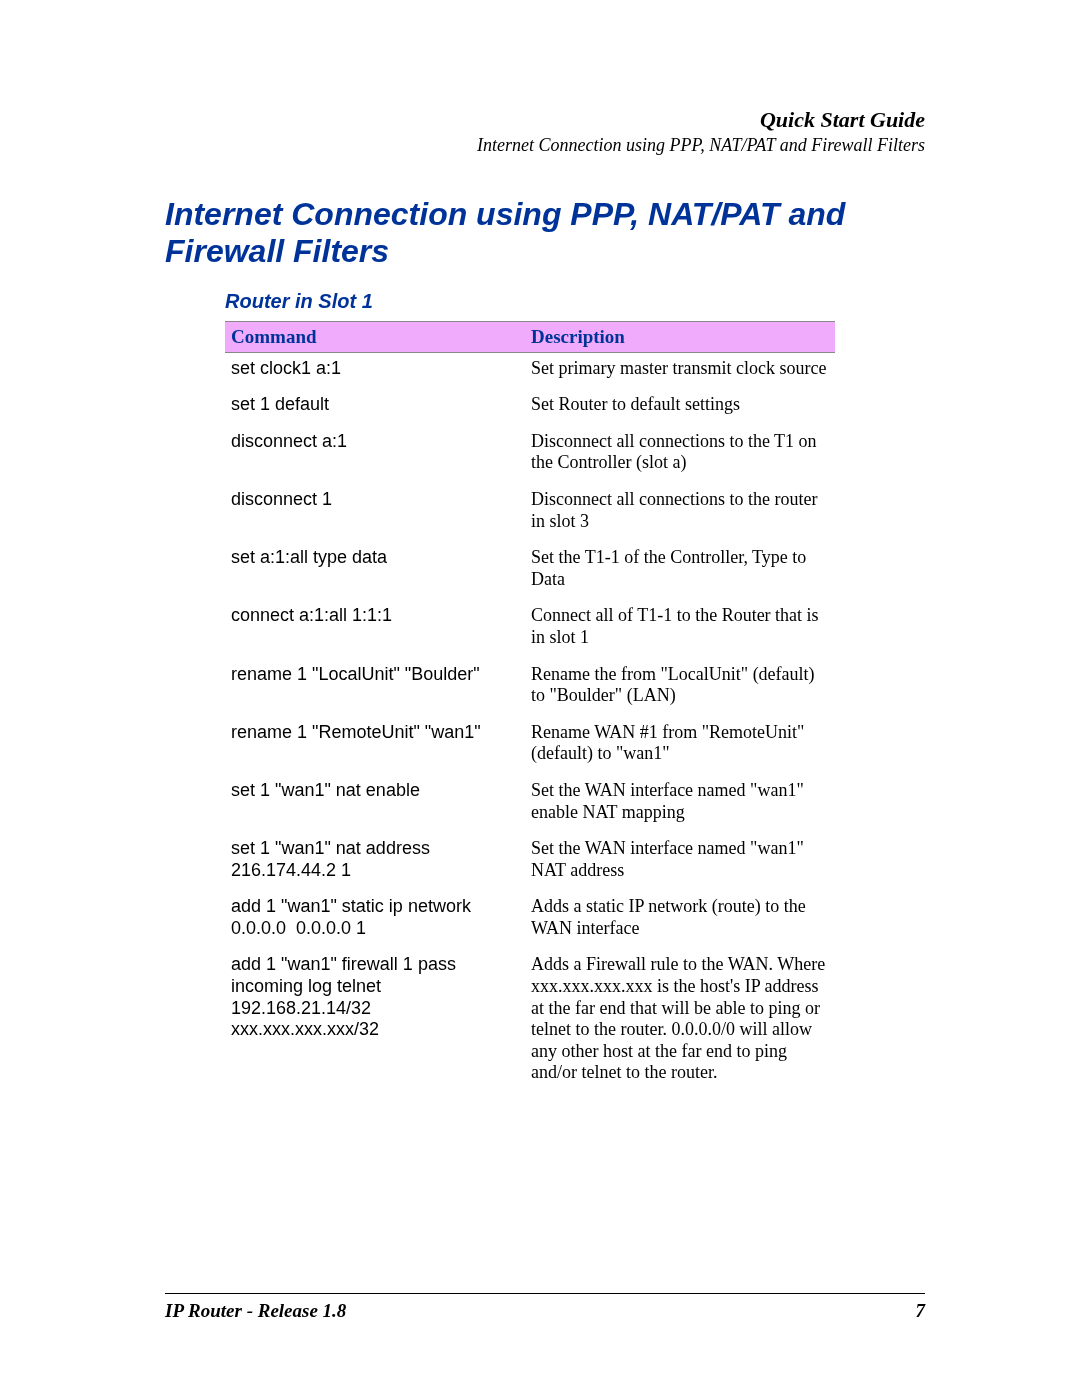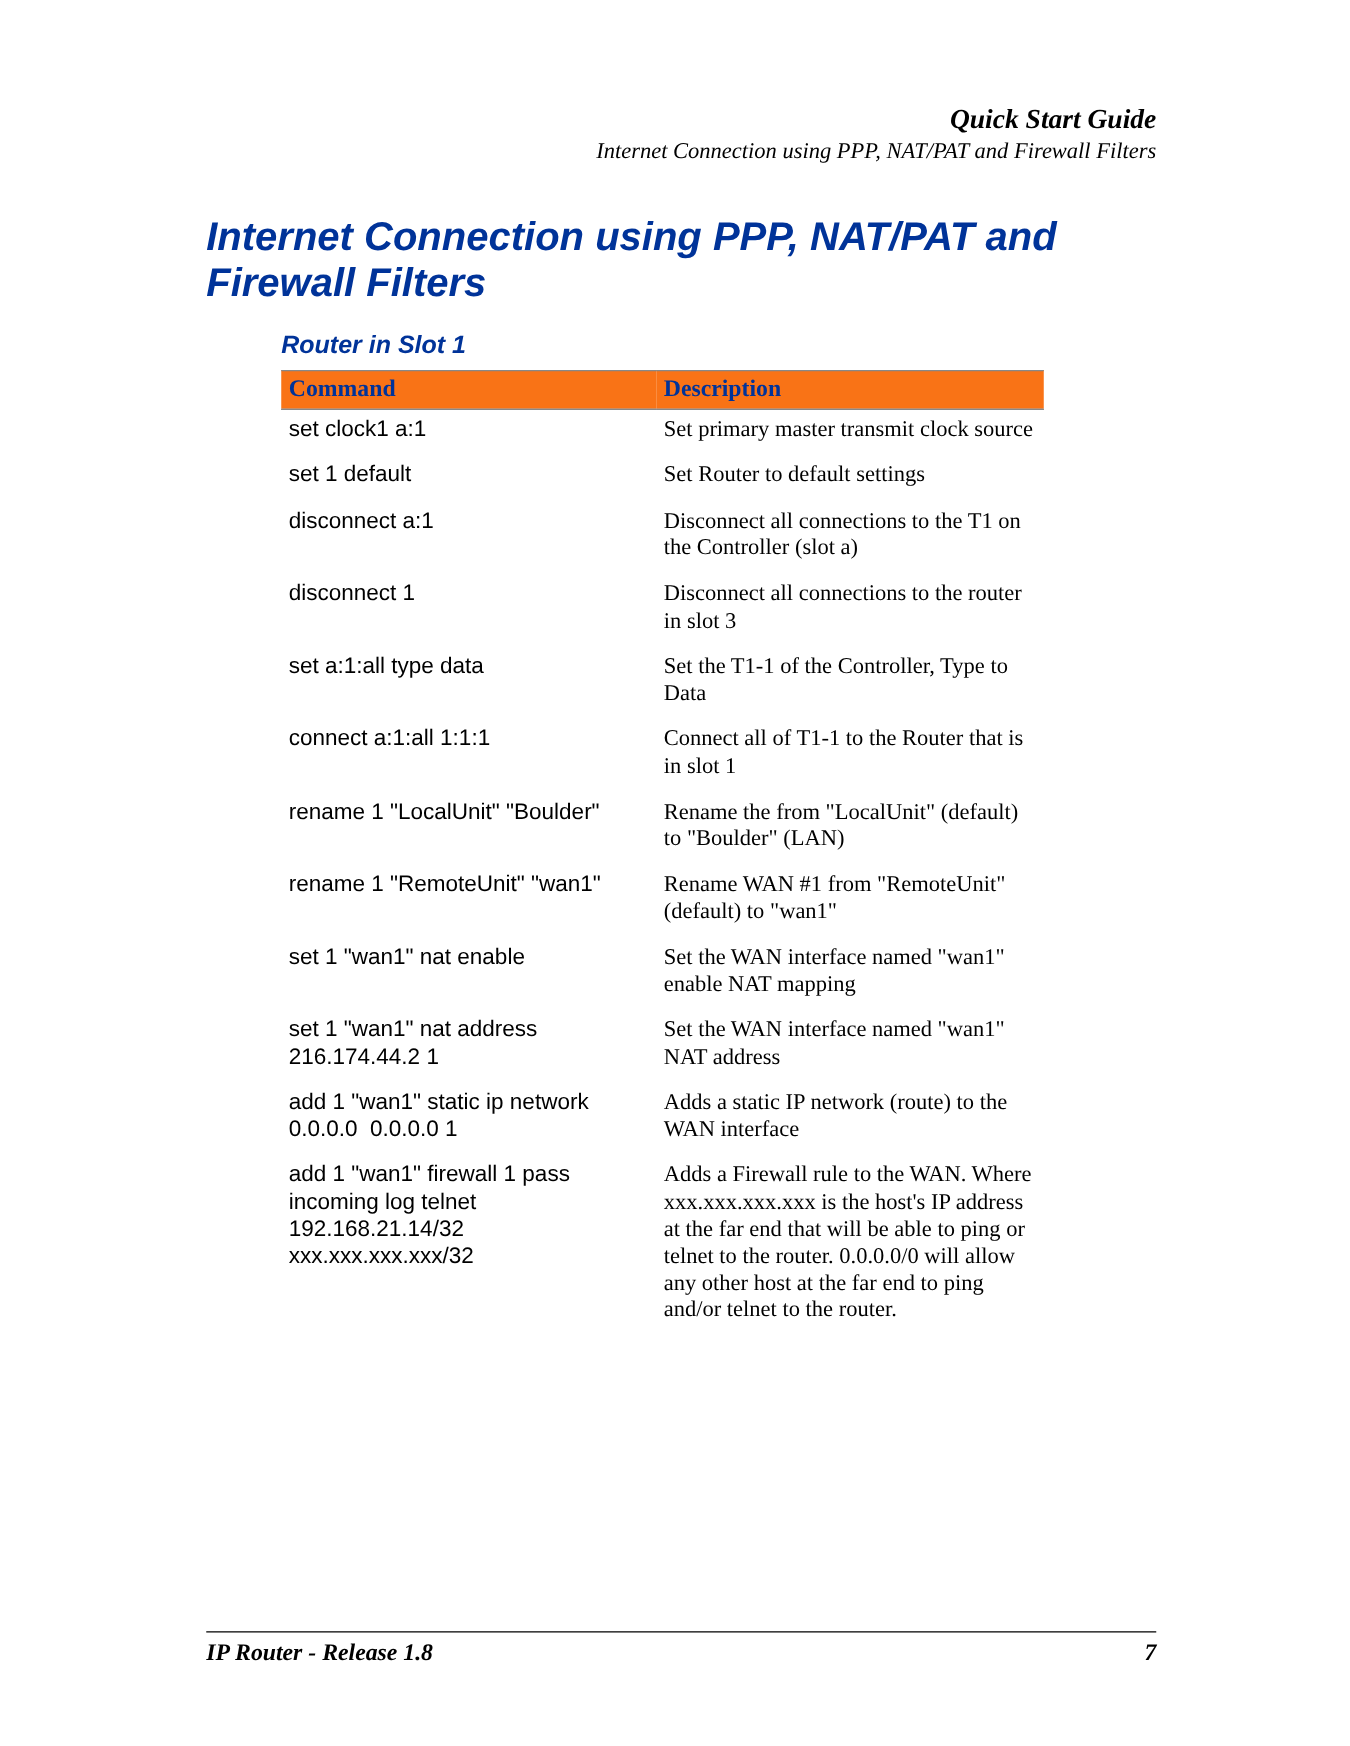--- a/index.html
+++ b/index.html
@@ -7,21 +7,21 @@
     padding: 0;
     background: #ffffff;
     font-family: "Times New Roman", Times, serif;
     color: #000;
   }
   .page {
     width: 1080px;
     height: 1397px;
     position: relative;
     box-sizing: border-box;
-    padding: 82px 155px 0 165px;
+    padding: 107px 155px 0 165px;
   }
   .header-right {
     text-align: right;
     margin-bottom: 40px;
   }
   .header-title {
     font-style: italic;
     font-weight: bold;
     font-size: 22px;
     margin-bottom: 2px;
@@ -54,21 +54,21 @@
     margin: 0 0 12px 0;
     padding-left: 60px;
   }
   table.cmd {
     border-collapse: collapse;
     width: 610px;
     margin-left: 60px;
     table-layout: fixed;
   }
   table.cmd th {
-    background: #f97316;
+    background: #f0abfc;
     text-align: left;
     font-family: "Times New Roman", Times, serif;
     font-weight: bold;
     color: #003399;
     font-size: 19px;
     padding: 4px 6px;
     border-top: 1px solid #888;
     border-bottom: 1px solid #888;
   }
   table.cmd td {
@@ -80,21 +80,21 @@
   table.cmd col.c1 { width: 300px; }
   table.cmd col.c2 { width: 310px; }
   .mono {
     font-family: Liberation Sans, sans-serif;
     font-size: 17px;
     white-space: pre-wrap;
     word-break: break-word;
   }
   .footer {
     position: absolute;
-    bottom: 63px;
+    bottom: 75px;
     left: 165px;
     right: 155px;
     border-top: 1px solid #000;
     padding-top: 6px;
     display: flex;
     justify-content: space-between;
     font-style: italic;
     font-weight: bold;
     font-size: 19px;
   }

